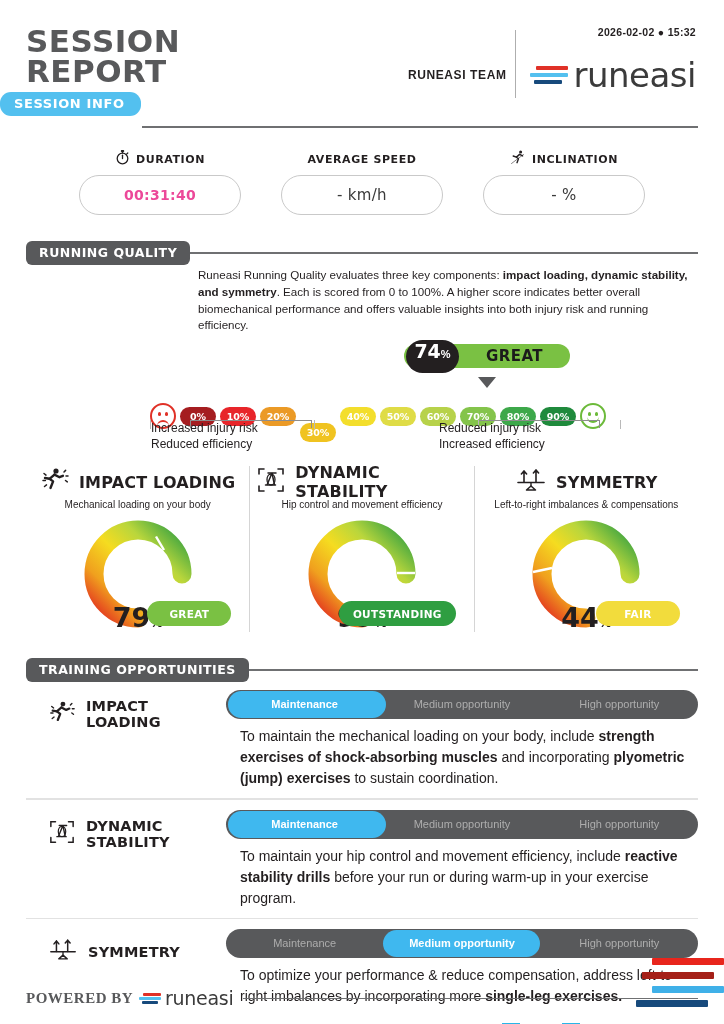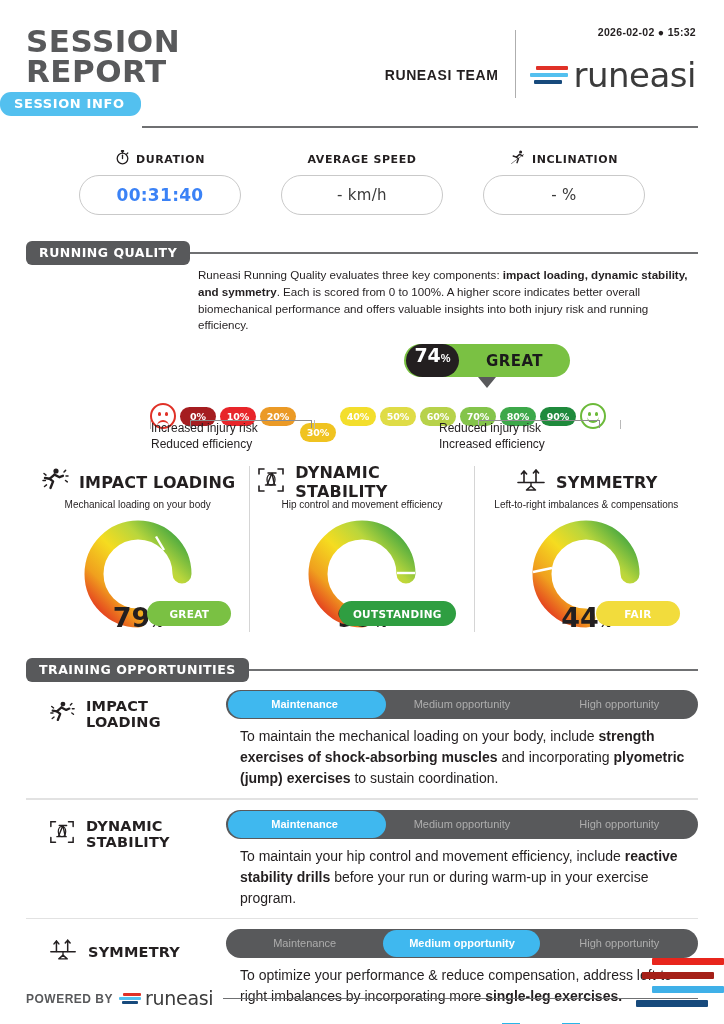--- a/index.html
+++ b/index.html
@@ -23,60 +23,60 @@
   .session-info-badge {
     position: absolute; left: 0; top: 92px;
     background: #53c0ef; color: #ffffff;
     font-size: 13px; font-weight: bold; letter-spacing: 0.6px;
     padding: 4px 16px 5px 14px; border-radius: 11px;
     font-family: "DejaVu Sans", sans-serif; z-index: 3;
   }
   .header-right { margin-left: auto; display: flex; flex-direction: column; align-items: flex-end; padding-right: 2px; }
   .hdr-datetime { font-size: 10.5px; font-weight: bold; color: #231f20; letter-spacing: 0.3px; }
   .hdr-teamrow { display: flex; align-items: center; margin-top: 14px; }
-  .hdr-team { font-size: 14px; font-weight: bold; letter-spacing: 0.6px; color: #231f20; padding-right: 16px; }
+  .hdr-team { font-size: 12px; font-weight: bold; letter-spacing: 0.6px; color: #231f20; padding-right: 8px; }
   .vrule { width: 1px; background: #aeaeae; height: 68px; margin-top: -22px; }
   .logo-wrap { display: flex; align-items: center; padding-left: 14px; }
   .logo-bars { display: flex; flex-direction: column; gap: 3px; width: 38px; }
   .logo-bars i { display: block; height: 4px; border-radius: 1px; }
   .lb1 { width: 32px; background: #e03127; margin-left: 6px; }
   .lb2 { width: 38px; background: #53c0ef; }
   .lb3 { width: 28px; background: #174a7c; margin-left: 4px; }
   .logo-text { font-size: 34px; color: #3b3b3b; letter-spacing: -0.5px; font-family: "DejaVu Sans", sans-serif; margin-left: 6px; line-height: 1; }
   .hdr-rule { position: absolute; left: 142px; right: 26px; top: 126px; height: 2px; background: #6f7072; }
 
   
   .metrics { display: flex; justify-content: center; gap: 40px; margin-top: 38px; }
   .metric { width: 162px; text-align: center; }
   .metric-head { display: flex; align-items: center; justify-content: center; gap: 6px; height: 18px; }
   .metric-label { font-size: 11px; font-weight: bold; letter-spacing: 0.6px; color: #231f20; font-family: "DejaVu Sans", sans-serif; }
   .metric-pill {
     margin-top: 7px; border: 1.5px solid #c9c9c9; border-radius: 22px;
     height: 40px; display: flex; align-items: center; justify-content: center;
   }
-  .metric-value { font-size: 17px; font-weight: bold; letter-spacing: 0.3px; color: #3b82f6; font-family: "DejaVu Sans", sans-serif; }
+  .metric-value { font-size: 14px; font-weight: bold; letter-spacing: 0.3px; color: #ec4899; font-family: "DejaVu Sans", sans-serif; }
   .metric-value.muted { font-weight: normal; font-size: 15px; color: #3a3a3a; }
 
   
   .section-rule { position: relative; margin-top: 26px; height: 22px; }
   .section-rule .line { position: absolute; left: 0; right: 0; top: 11px; height: 2px; background: #6f7072; }
   .sec-badge {
     position: absolute; left: 0; top: 0; background: #58595b; color: #fff;
     font-size: 12.5px; font-weight: bold; letter-spacing: 0.5px;
     padding: 4px 13px 5px; border-radius: 6px; font-family: "DejaVu Sans", sans-serif;
   }
   .rq-row { display: flex; margin-top: 4px; }
   .rq-spacer { width: 172px; flex: none; }
   .rq-desc { font-size: 11.6px; line-height: 1.45; color: #231f20; max-width: 492px; }
   .rq-desc b { font-weight: bold; }
 
   
   .score-area { position: relative; margin-top: 10px; height: 116px; }
   .score-flag {
-    position: absolute; left: 378px; top: 0; width: 166px; height: 33px;
+    position: absolute; left: 378px; top: 0; width: 166px; height: 24px;
     background: #7ac143; border-radius: 17px; display: flex; align-items: center;
   }
   .score-circle {
     width: 53px; height: 33px; border-radius: 17px; background: #231f20;
     color: #fff; display: flex; align-items: baseline; justify-content: center;
     margin-left: 2px;
   }
   .score-num { font-size: 19px; font-weight: bold; font-family: "DejaVu Sans", sans-serif; }
   .score-pct { font-size: 11px; font-weight: bold; }
   .score-word { flex: 1; text-align: center; font-size: 15px; font-weight: bold; letter-spacing: 0.4px; color: #1b1b1b; font-family: "DejaVu Sans", sans-serif; }
@@ -150,21 +150,21 @@
   .qr-wrap { position: relative; width: 78px; height: 78px; flex: none; }
   .qr-corner { position: absolute; width: 18px; height: 18px; border: 3px solid #29b6e8; }
   .qr-corner.tl { top: 0; left: 0; border-right: none; border-bottom: none; }
   .qr-corner.tr { top: 0; right: 0; border-left: none; border-bottom: none; }
   .qr-corner.bl { bottom: 0; left: 0; border-right: none; border-top: none; }
   .qr-corner.br { bottom: 0; right: 0; border-left: none; border-top: none; }
   .qr-code { position: absolute; left: 7px; top: 7px; width: 64px; height: 64px; }
 
   
   .footer { position: absolute; left: 26px; right: 26px; bottom: 16px; display: flex; align-items: center; }
-  .pb-text { font-size: 12px; font-weight: bold; letter-spacing: 0.5px; color: #58595b; font-family: Liberation Sans, sans-serif; }
+  .pb-text { font-size: 15px; font-weight: bold; letter-spacing: 0.5px; color: #58595b; font-family: Liberation Serif, serif; }
   .pb-bars { display: flex; flex-direction: column; gap: 1.5px; width: 22px; margin: 0 4px 0 6px; }
   .pb-bars i { display: block; height: 2.5px; border-radius: 1px; }
   .pbb1 { width: 18px; background: #e03127; margin-left: 4px; }
   .pbb2 { width: 22px; background: #53c0ef; }
   .pbb3 { width: 16px; background: #174a7c; margin-left: 3px; }
   .pb-logo { font-size: 19px; color: #3b3b3b; letter-spacing: -0.3px; font-family: "DejaVu Sans", sans-serif; line-height: 1; }
   .foot-line { flex: 1; height: 1.5px; background: #6f7072; margin-left: 10px; margin-right: 0; }
   .foot-bars { position: absolute; right: 0; bottom: 8px; width: 104px; height: 58px; }
   .foot-bars i { position: absolute; display: block; height: 7px; border-radius: 1px; }
   .fb1 { background: #e8251c; width: 72px; right: 0; top: 0; }

